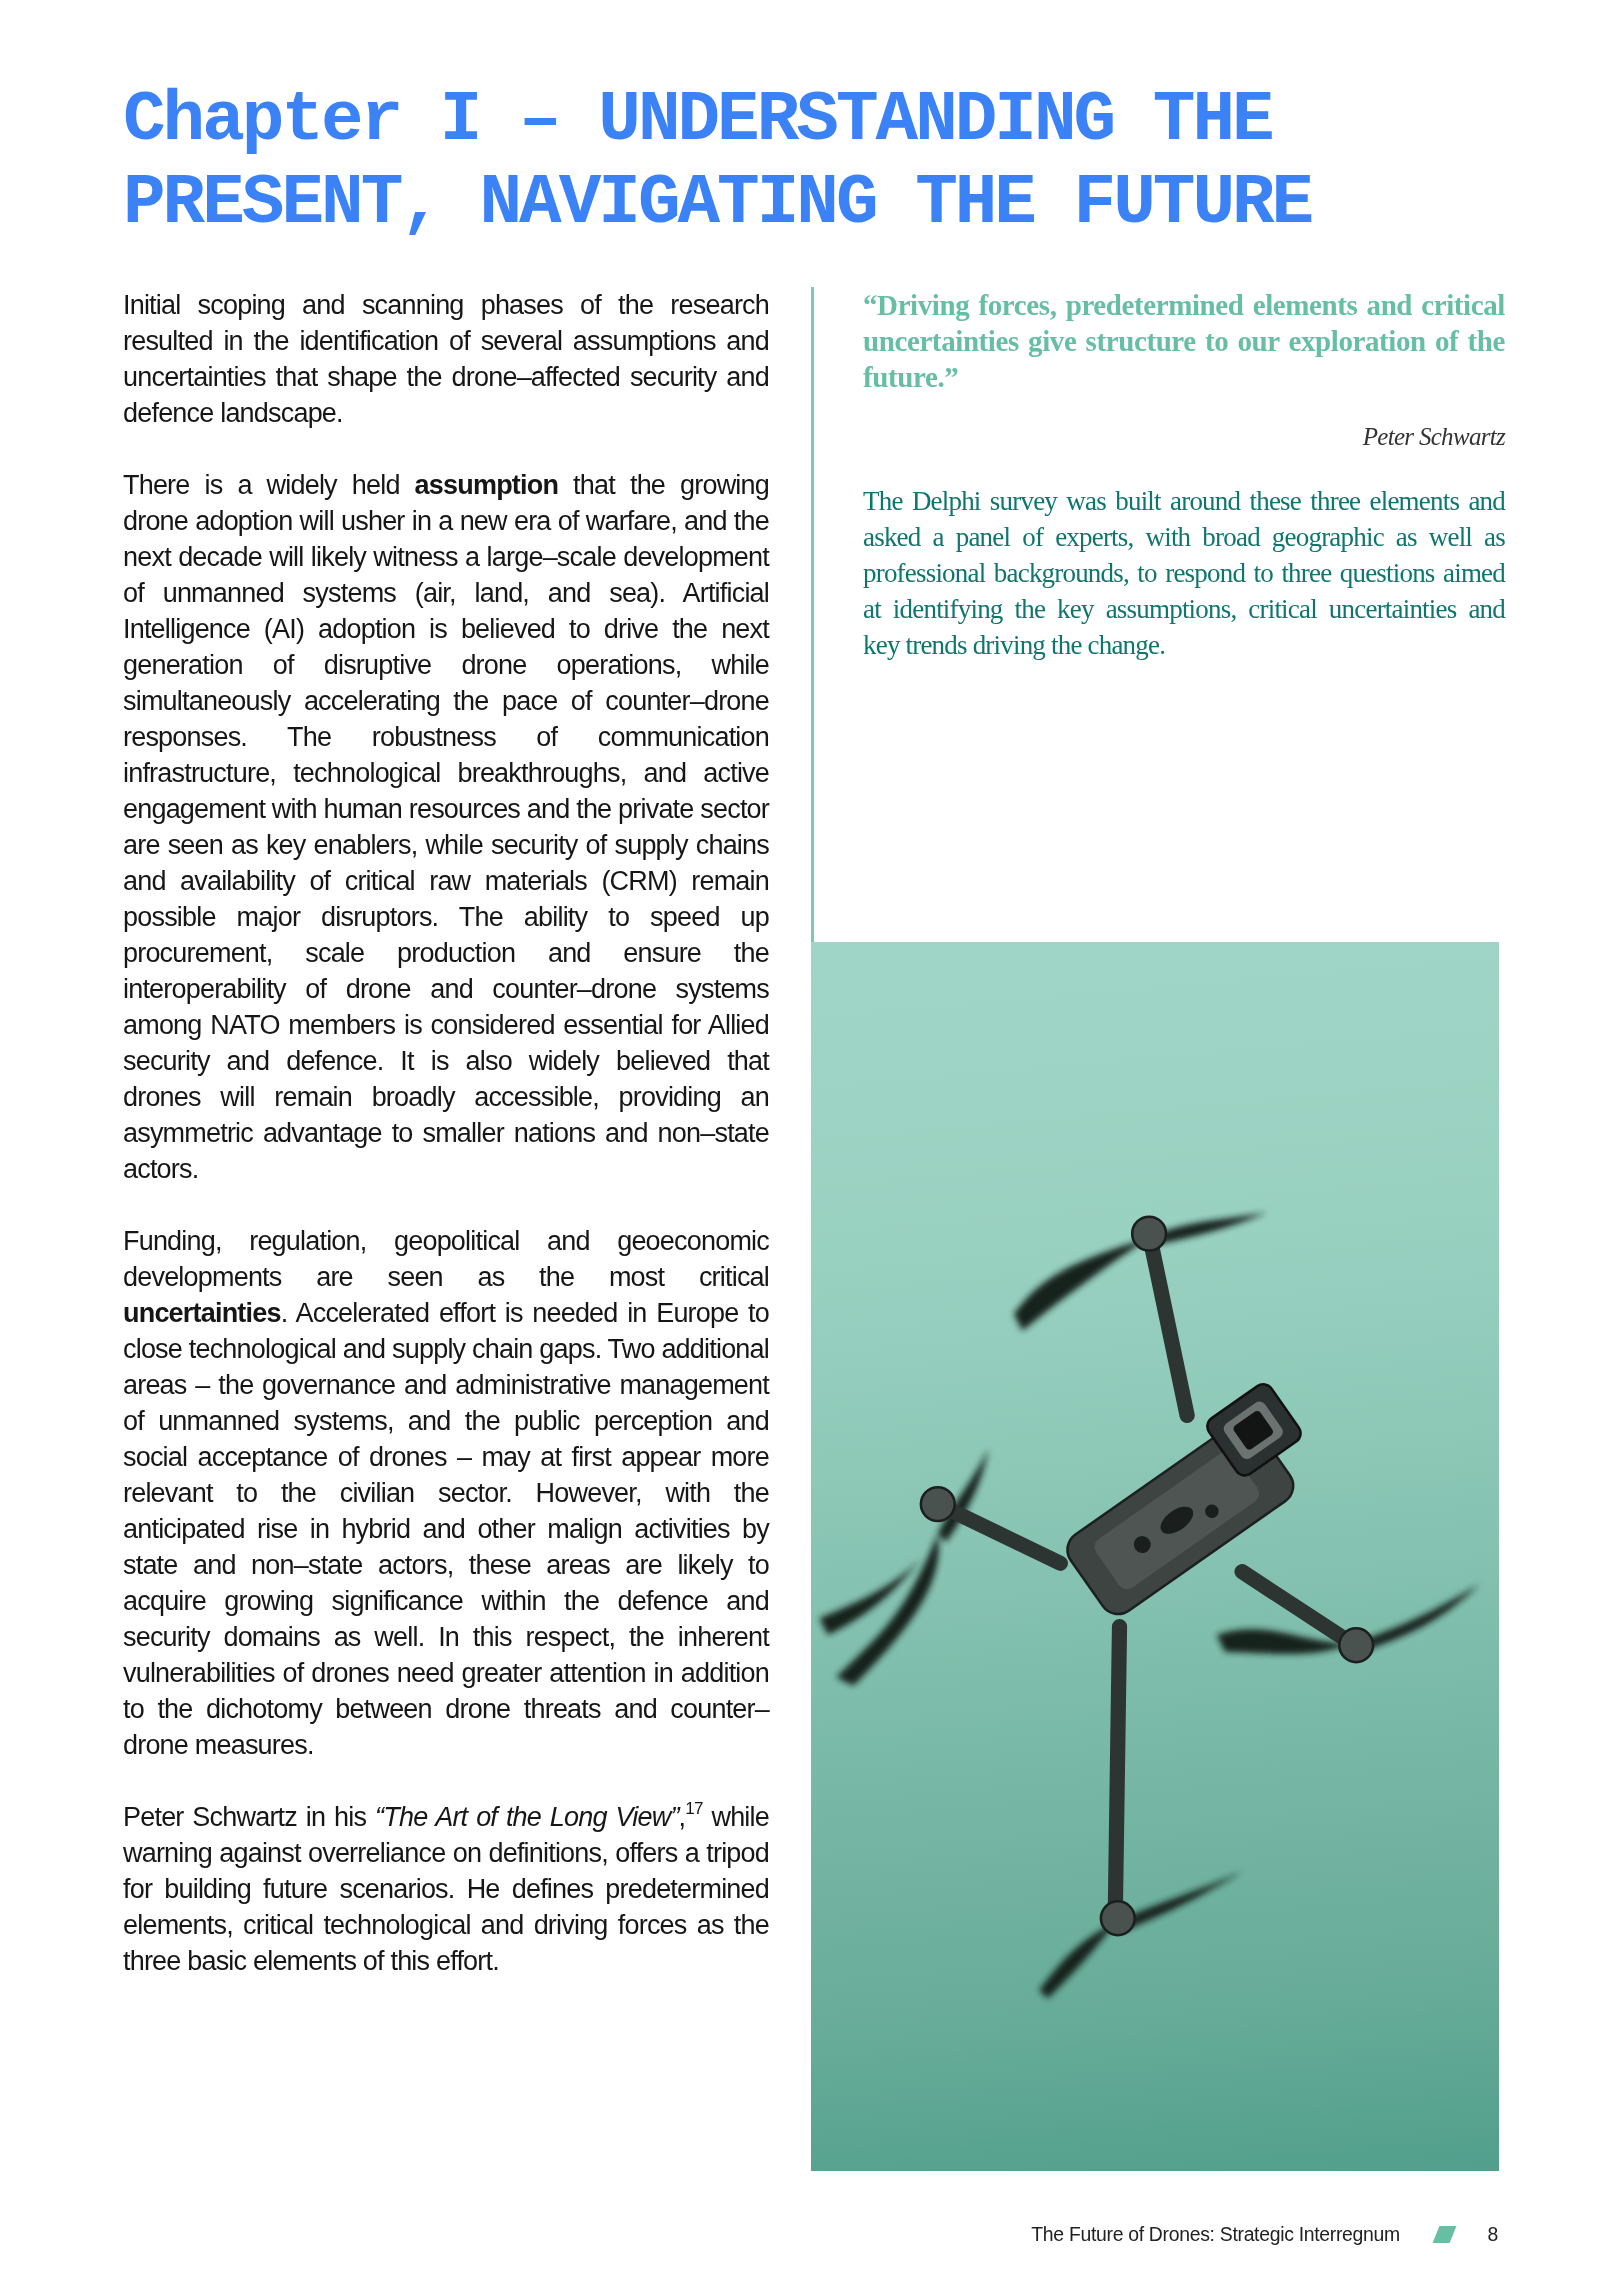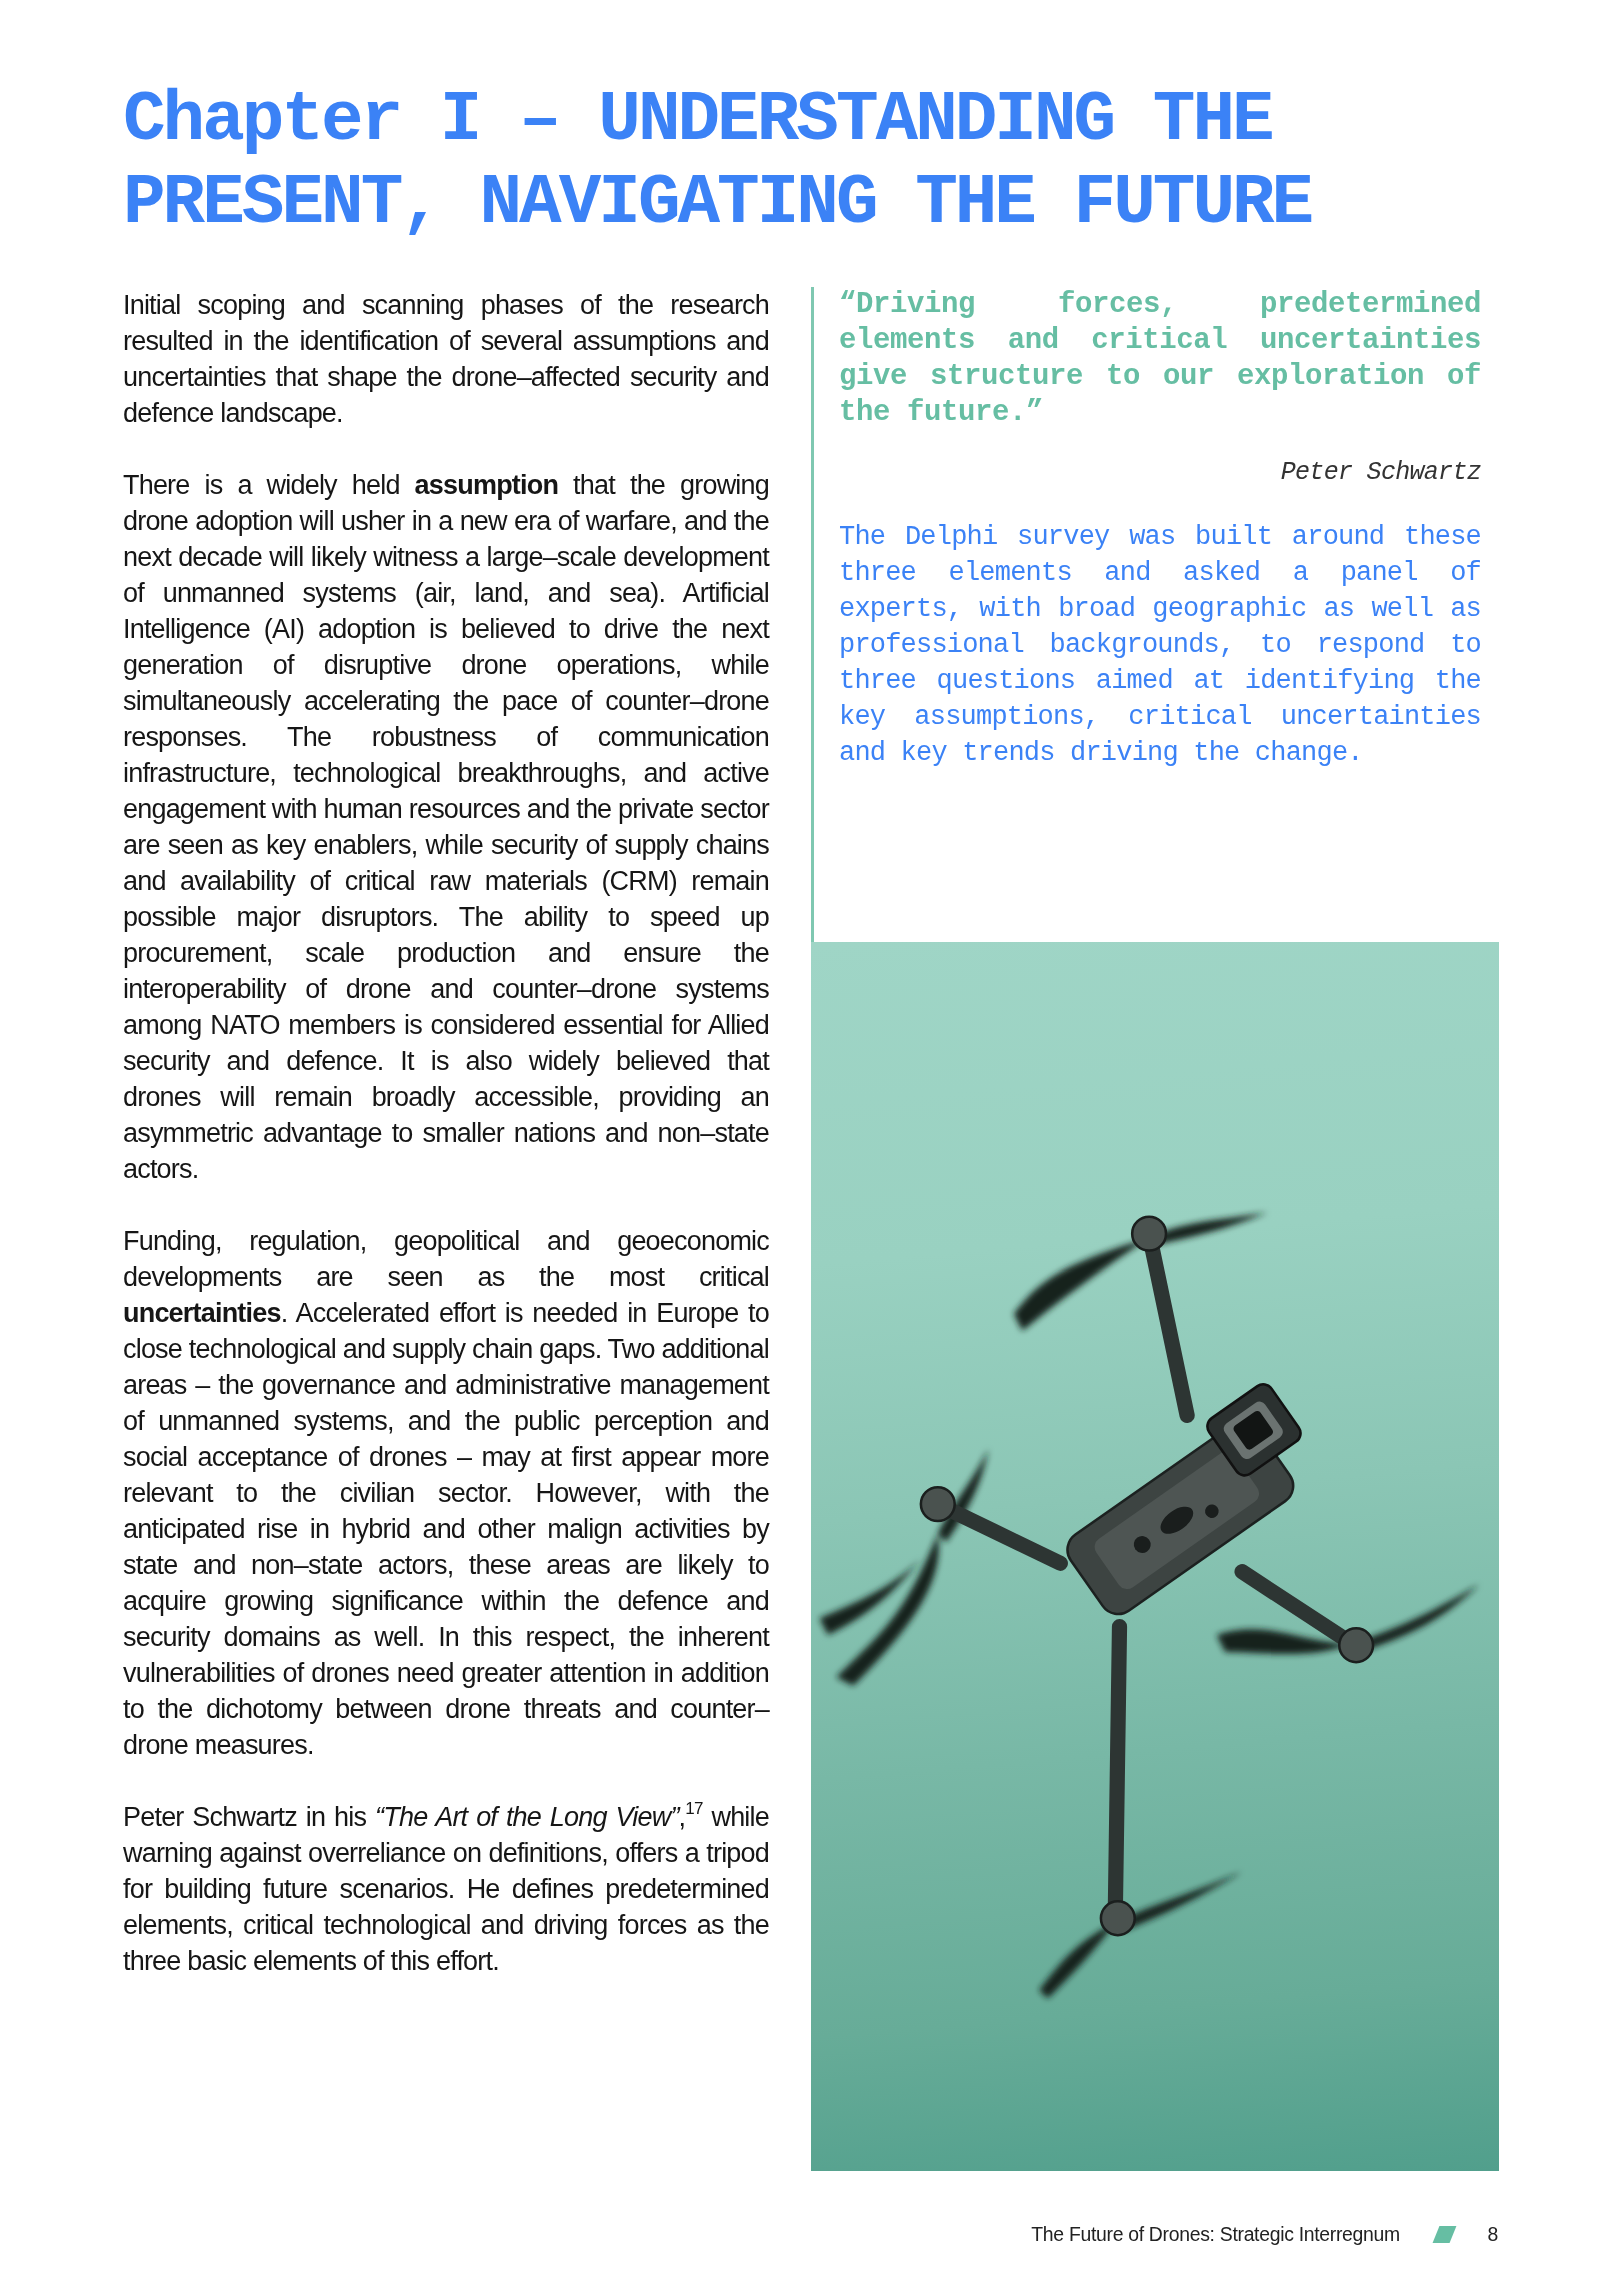--- a/index.html
+++ b/index.html
@@ -18,33 +18,33 @@
   }
   .col-left p { margin: 0 0 36px 0; }
   .col-left b { font-weight: 700; }
   .col-left i { font-style: italic; }
   .col-left sup { font-size: 17px; line-height: 0; vertical-align: 12px; }
   .divider {
     position: absolute; left: 811px; top: 287px; width: 2.5px; height: 659px;
     background: #7fc8b1;
   }
   .col-right {
-    position: absolute; left: 839px; top: 287px; width: 642px;
-    font-family: Liberation Mono, monospace;
+    position: absolute; left: 863px; top: 287px; width: 642px;
+    font-family: Liberation Serif, serif;
   }
   .quote {
     font-weight: 700; font-size: 29px; line-height: 36px; color: #66bea3;
     text-align: justify; margin: 0; letter-spacing: -0.4px;
   }
   .quote-author {
     text-align: right; font-style: italic; font-size: 25px; color: #333;
     margin: 25px 0 0 0; line-height: 34px; letter-spacing: -0.7px;
   }
   .col-right .body-p {
-    font-size: 27px; line-height: 36px; text-align: justify; color: #3b82f6;
+    font-size: 27px; line-height: 36px; text-align: justify; color: #0f766e;
     margin: 0 0 36px 0; letter-spacing: -0.8px;
   }
   .col-right .first { margin-top: 29px; }
   .photo {
     position: absolute; left: 811px; top: 942px; width: 688px; height: 1229px;
     background: linear-gradient(175deg, #9fd5c6 0%, #99d1c1 25%, #8bc6b5 45%, #78b8a6 65%, #67ac98 85%, #519f8c 100%);
     overflow: hidden;
   }
   .photo svg { position: absolute; left: 0; top: 0; }
   .footer {

